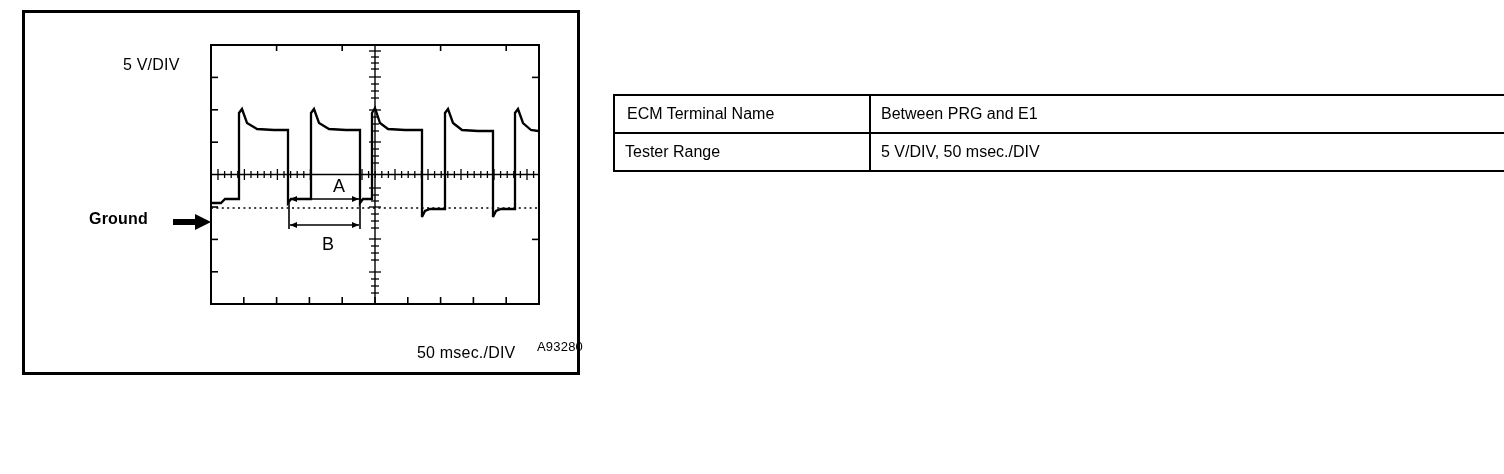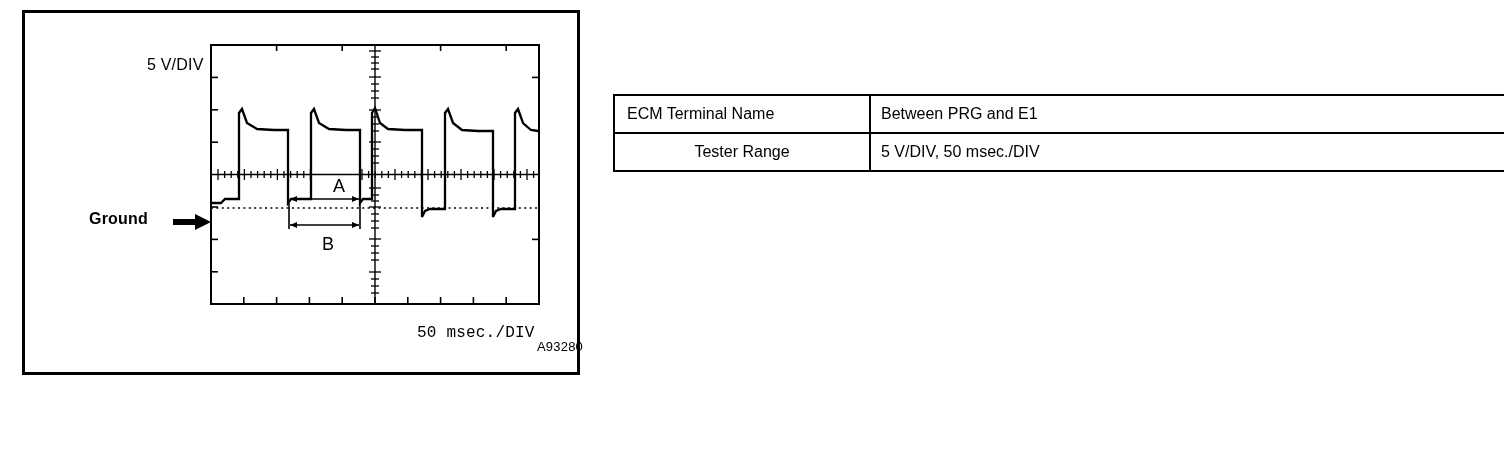--- a/index.html
+++ b/index.html
@@ -29,23 +29,23 @@
   }
 
   .label-text {
     position: absolute;
     font-size: 16px;
     letter-spacing: 0.2px;
     white-space: nowrap;
     line-height: 1;
   }
 
-  #label-vdiv   { left: 98px;  top: 44px; margin-left: 24px; }
+  #label-vdiv   { left: 98px;  top: 44px; }
   #label-ground { left: 64px;  top: 198px; font-weight: bold; }
-  #label-time   { left: 392px; top: 312px; font-family: Liberation Mono, monospace; }
+  #label-time   { left: 392px; top: 332px; }
   #label-code   { left: 512px; top: 327px; font-size: 13px; }
 
   #ground-arrow {
     position: absolute;
     left: 148px;
     top: 200px;
     width: 40px;
     height: 18px;
   }
 
@@ -82,21 +82,20 @@
   #spec-table td {
     border: 2px solid #000;
     font-size: 16px;
     height: 36px;
     padding: 0 10px;
     line-height: 1.1;
     vertical-align: middle;
   }
   #spec-table td.k {
     width: 232px;
-    text-align: center;
   }
   #spec-table td.v {
     text-align: left;
     margin-top: 33px;
   }
   #spec-table tr:first-child td.k {
     text-align: left;
     padding-left: 12px;
   }
 </style>

